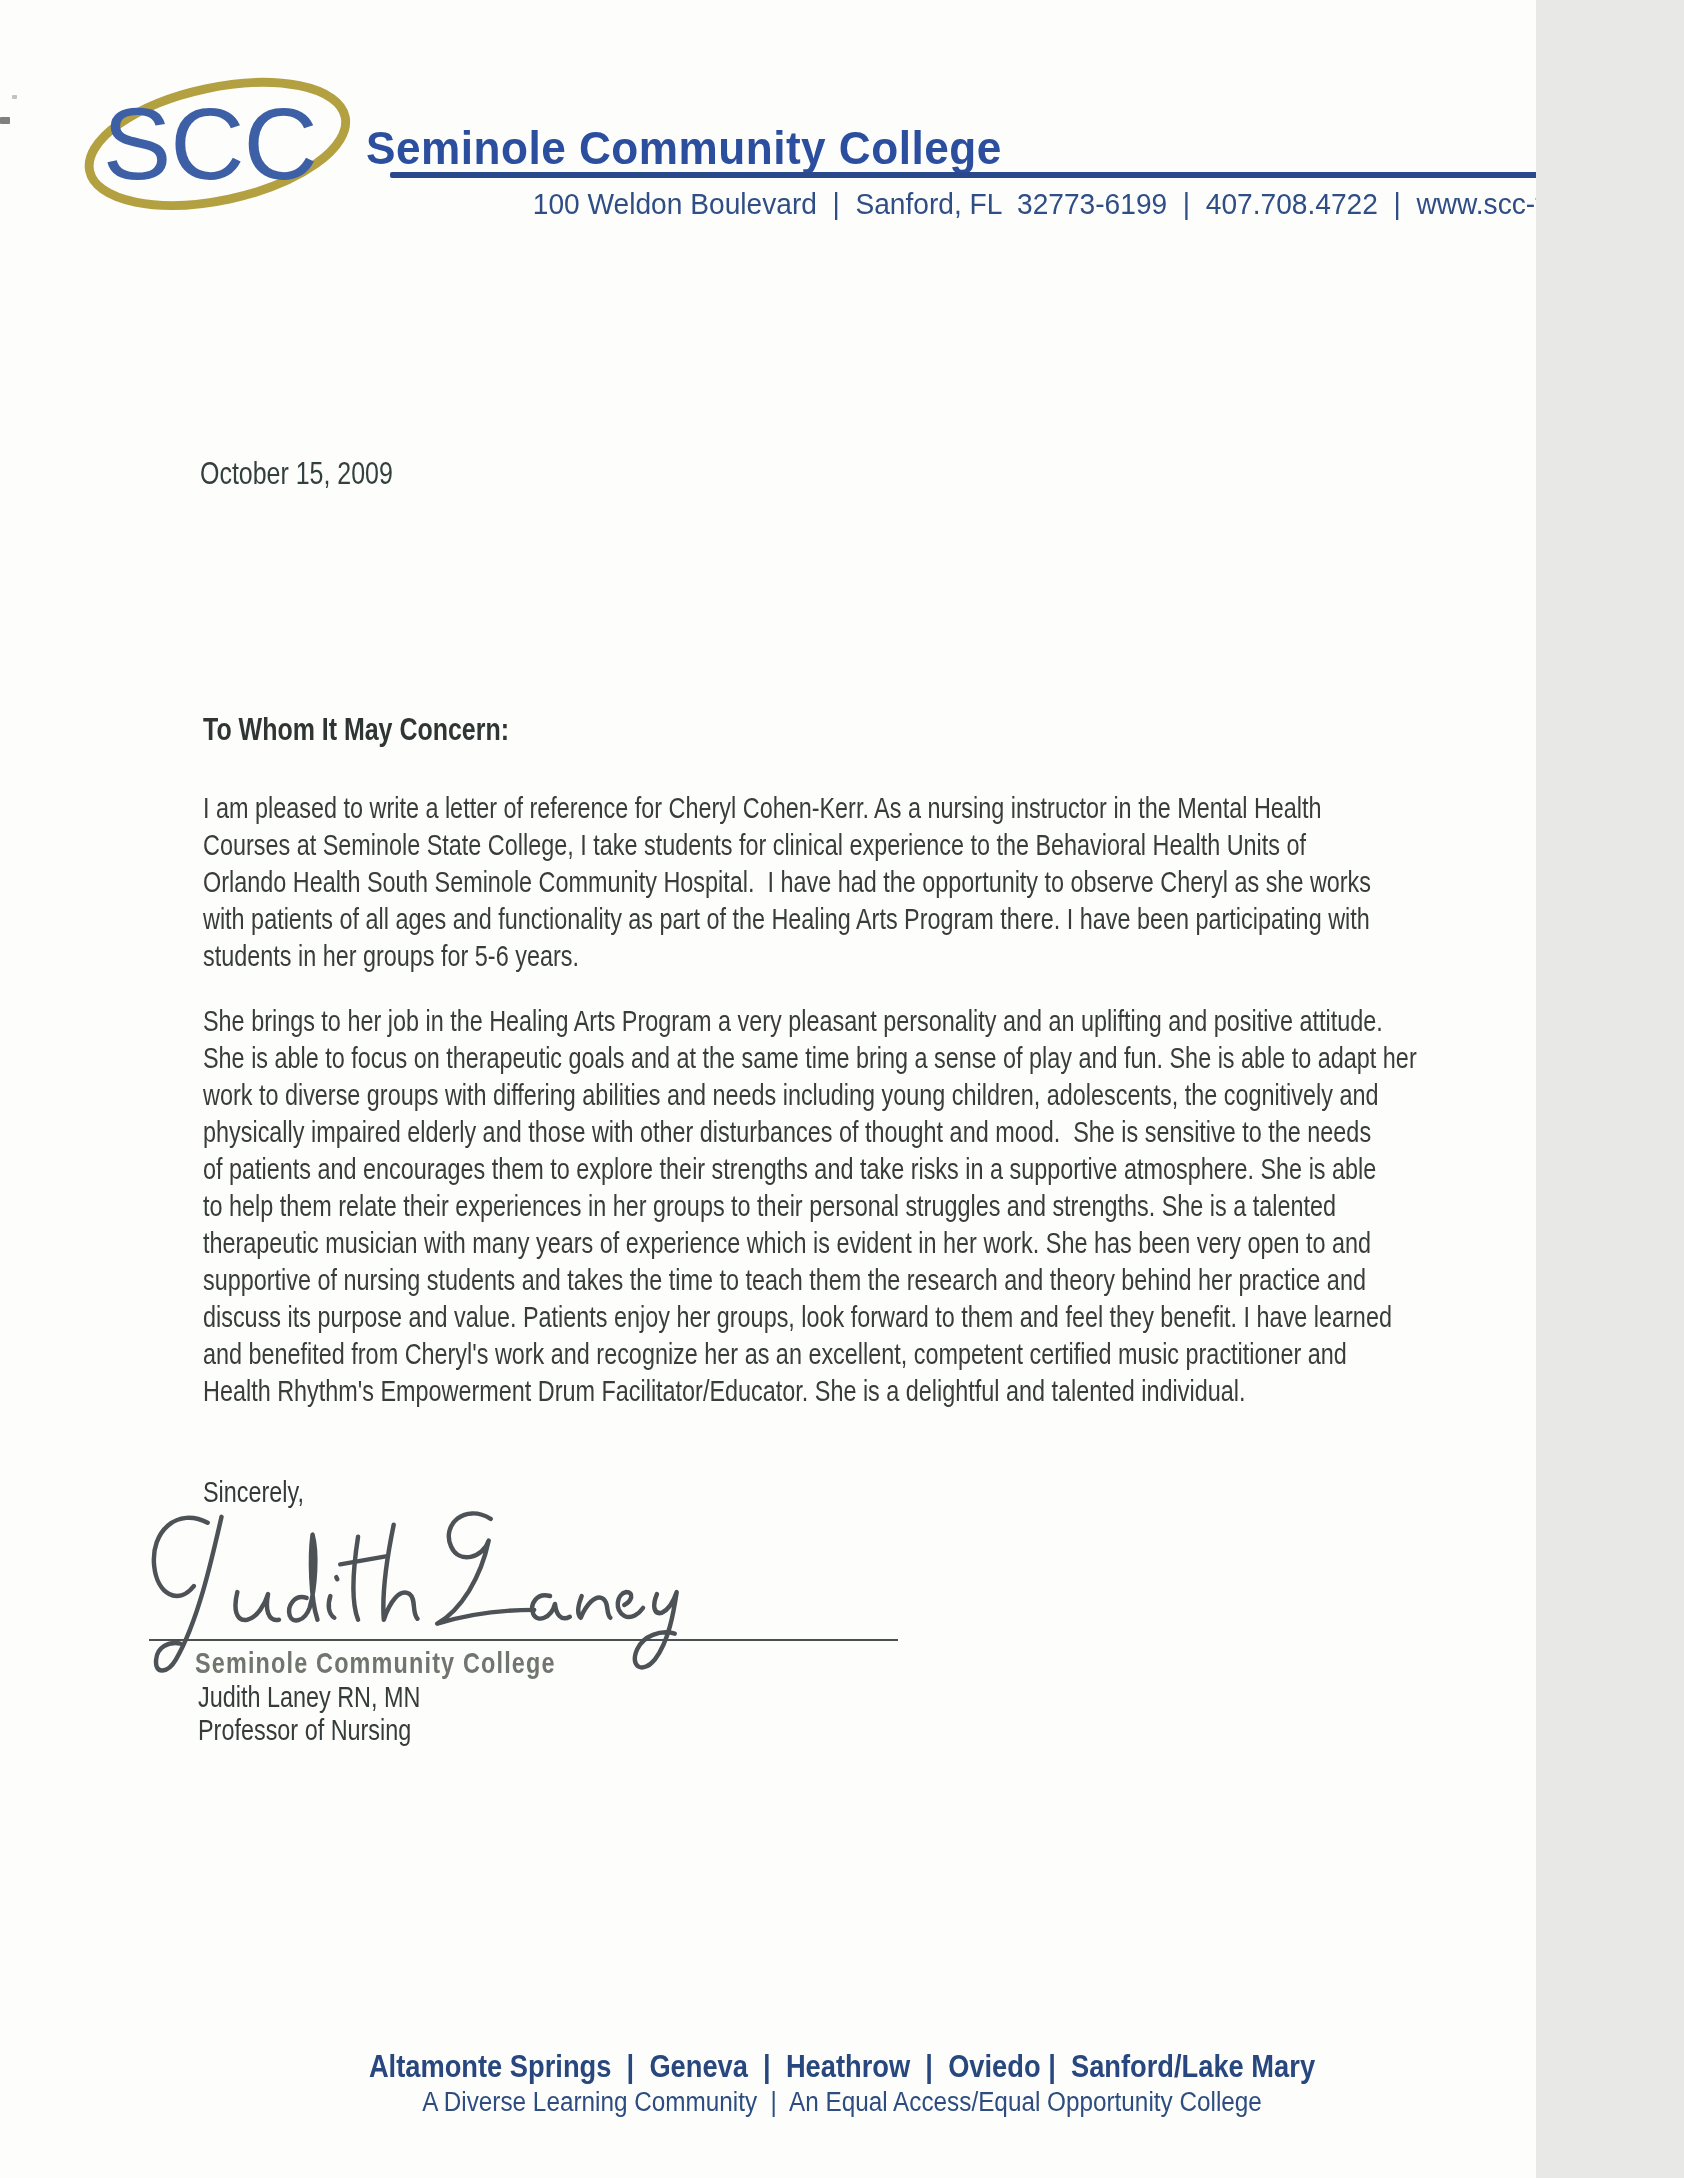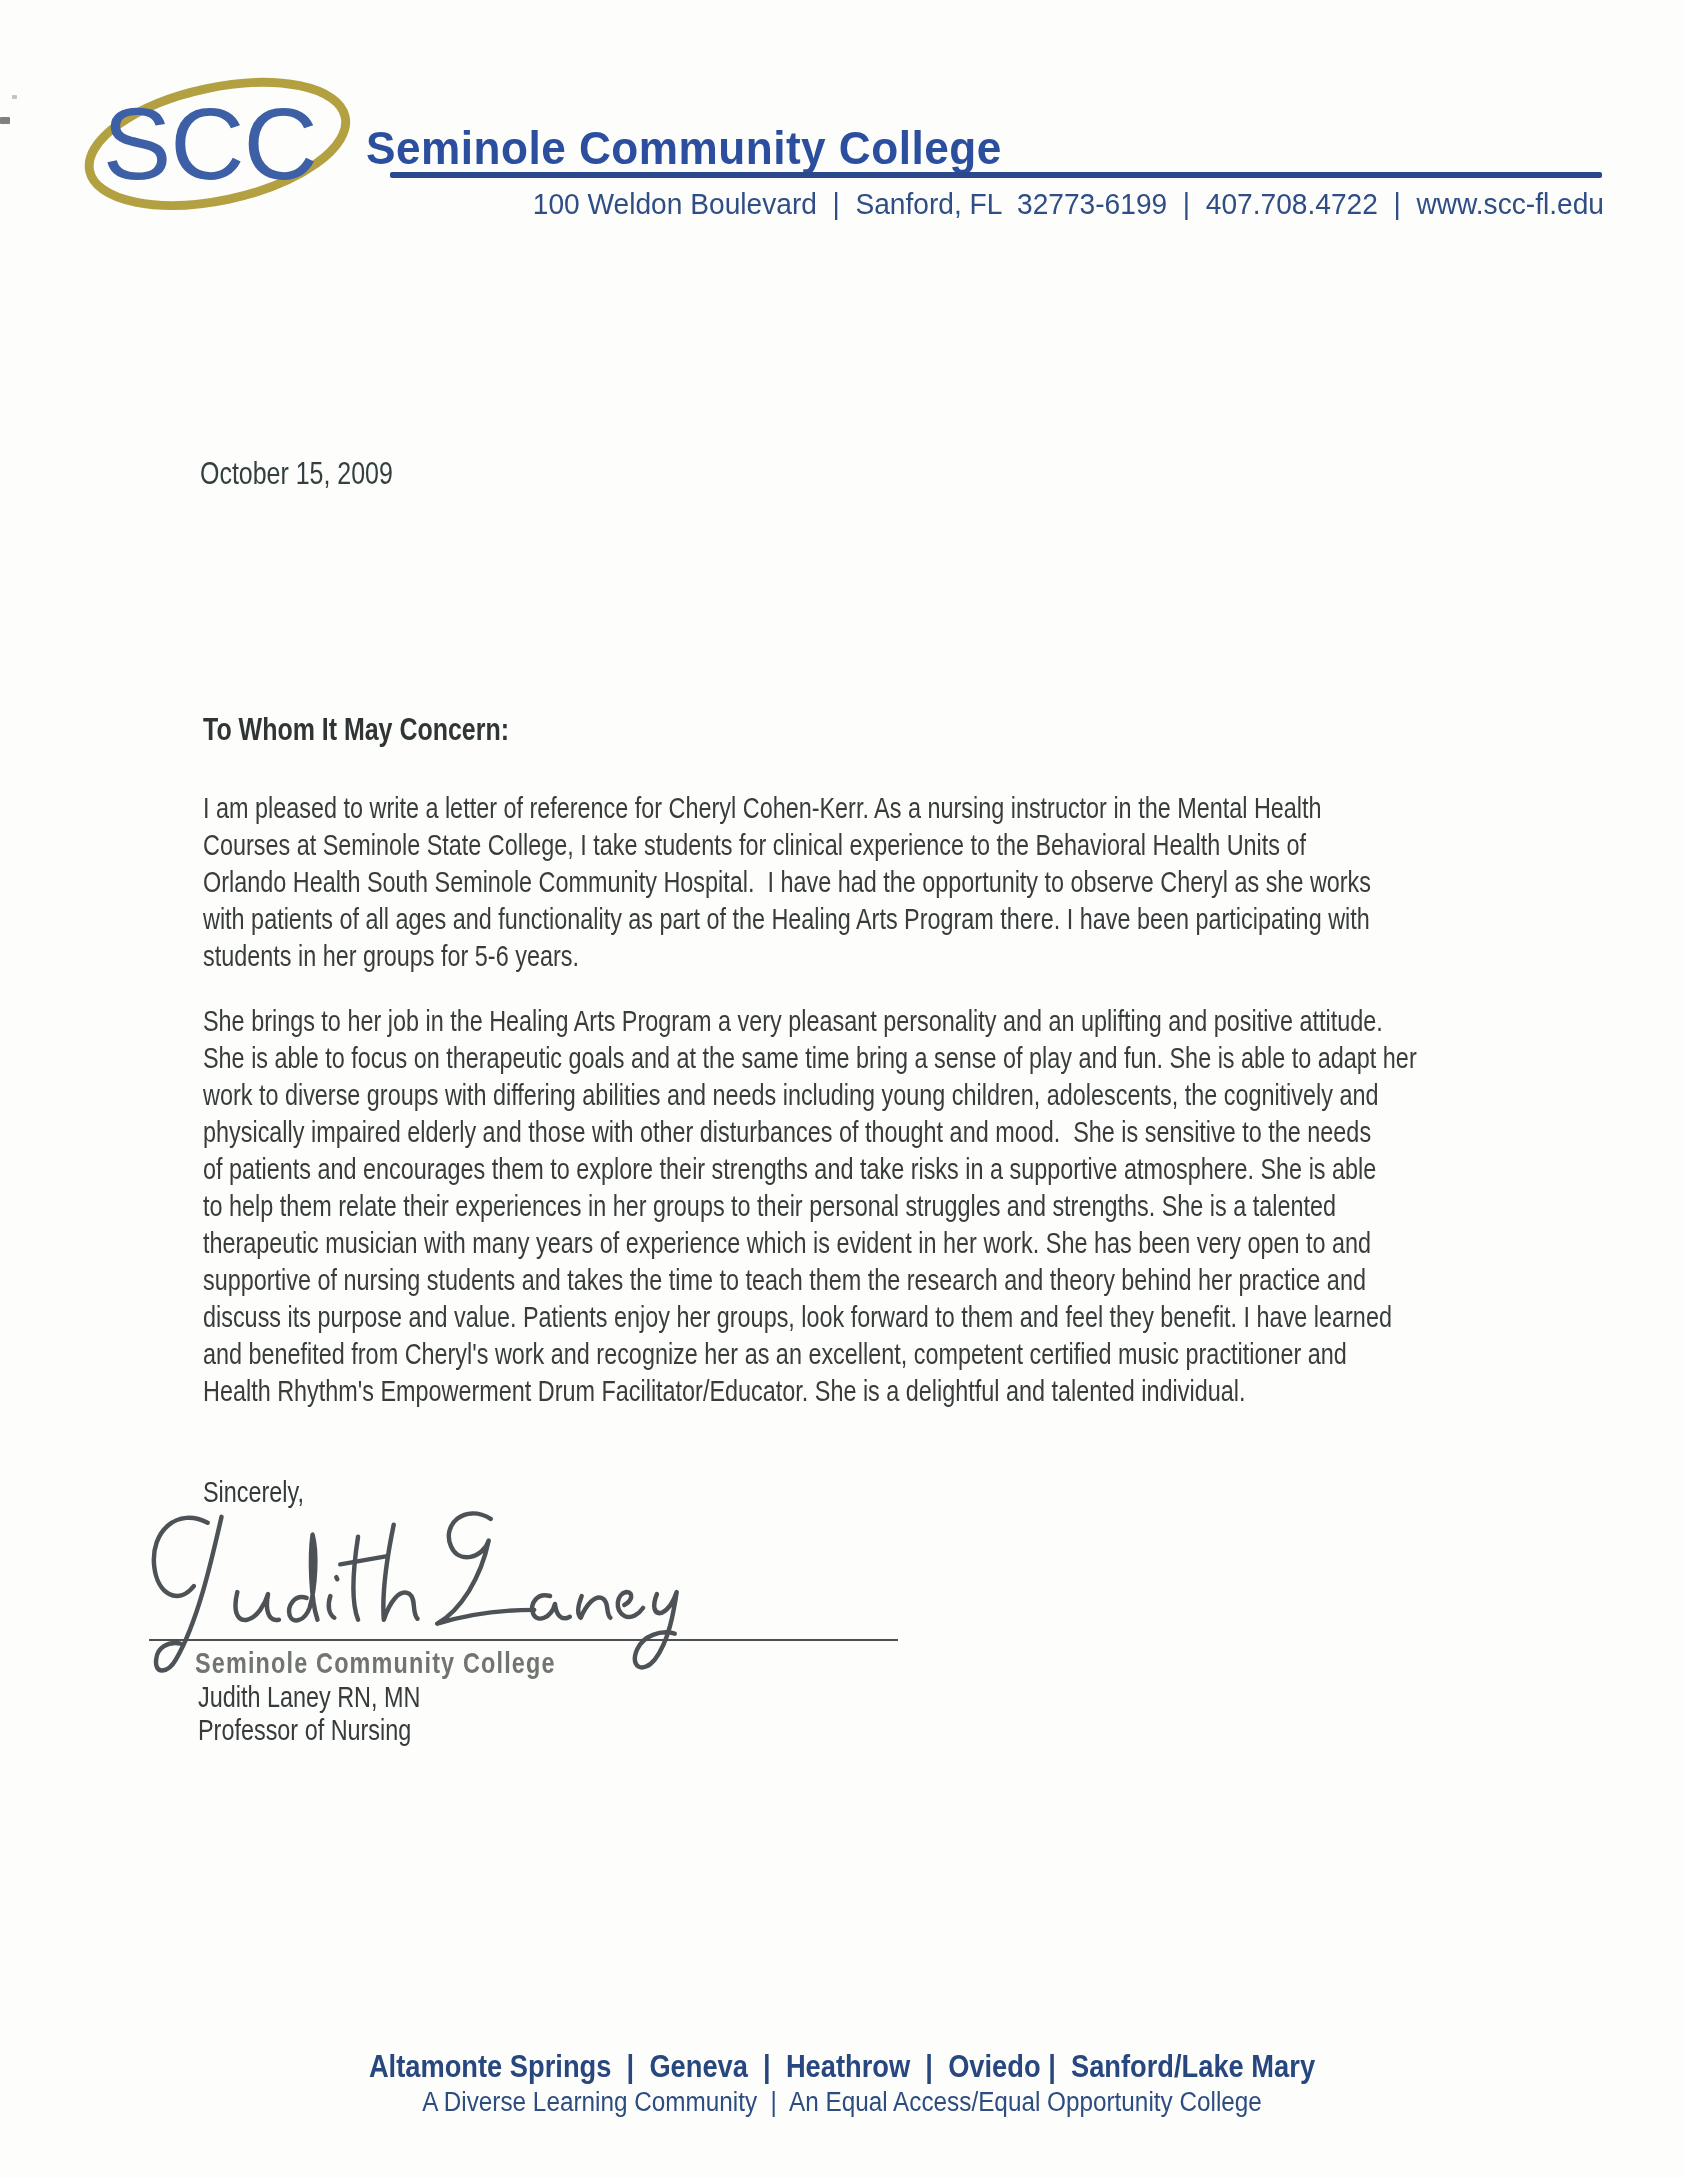--- a/index.html
+++ b/index.html
@@ -1,18 +1,18 @@
 <!DOCTYPE html>
 <html><head>
 <meta charset="utf-8">
 <style>
   html,body{margin:0;padding:0;background:#e8e8e6;}
   .page{
     position:relative;
-    width:1684px;height:2178px;
+    width:1536px;height:2178px;
     background:#fdfdfb;
     overflow:hidden;
     font-family:"Liberation Sans", sans-serif;
     color:#383d3c;
   }
   
   .logo{position:absolute;left:55px;top:46px;}
   .college-name{
     position:absolute;left:366px;top:121px;
     font-size:46px;font-weight:bold;letter-spacing:0.5px;

